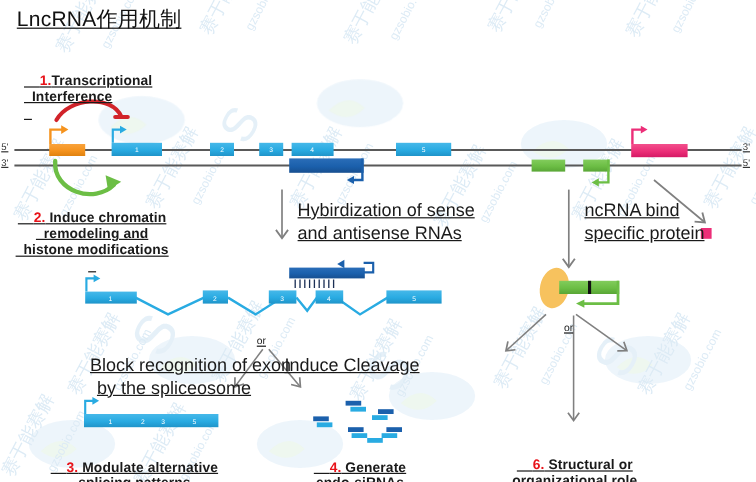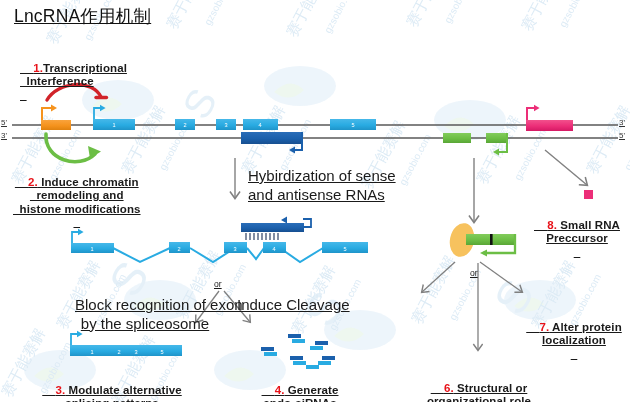--- a/index.html
+++ b/index.html
@@ -287,25 +287,23 @@
 
   <div class="lbl step" style="left:13px;top:162px;text-align:center;">
     <span class="num">2.</span><span> Induce chromatin
   remodeling and
   histone modifications</span>
   </div>
 
   <div class="lbl ann" style="left:248px;top:167px;width:130px;text-align:left;">Hybirdization of sense
 and antisense RNAs</div>
 
-
-  <div class="lbl step c" style="left:525px;top:205px;width:104px;">
-    <span class="num">8.</span><span> Small RNA
-Preccursor</span>
-  </div>
+  <div class="lbl ann" style="left:487px;top:167px;width:110px;text-align:left;">ncRNA bind
+specific protein</div>
+
 
   <div class="lbl orlbl" style="left:214px;top:279px;">or</div>
 
   <div class="lbl orlbl" style="left:470px;top:268px;">or</div>
 
   <div class="lbl ann" style="left:75px;top:296px;width:140px;">Block recognition of exon
 by the spliceosome</div>
 
   <div class="lbl ann" style="left:237px;top:296px;width:100px;text-align:left;">Induce Cleavage</div>
 
@@ -318,18 +316,14 @@
     <span class="num">4.</span><span> Generate
 endo-siRNAs</span>
   </div>
 
 
   <div class="lbl step c" style="left:408px;top:368px;width:142px;">
     <span class="num">6.</span><span> Structural or
 organizational role</span>
   </div>
 
-  <div class="lbl step c" style="left:520px;top:307px;width:108px;">
-    <span class="num">7.</span><span> Alter protein
-localization</span>
-  </div>
 
 </div>
 
 </body></html>

